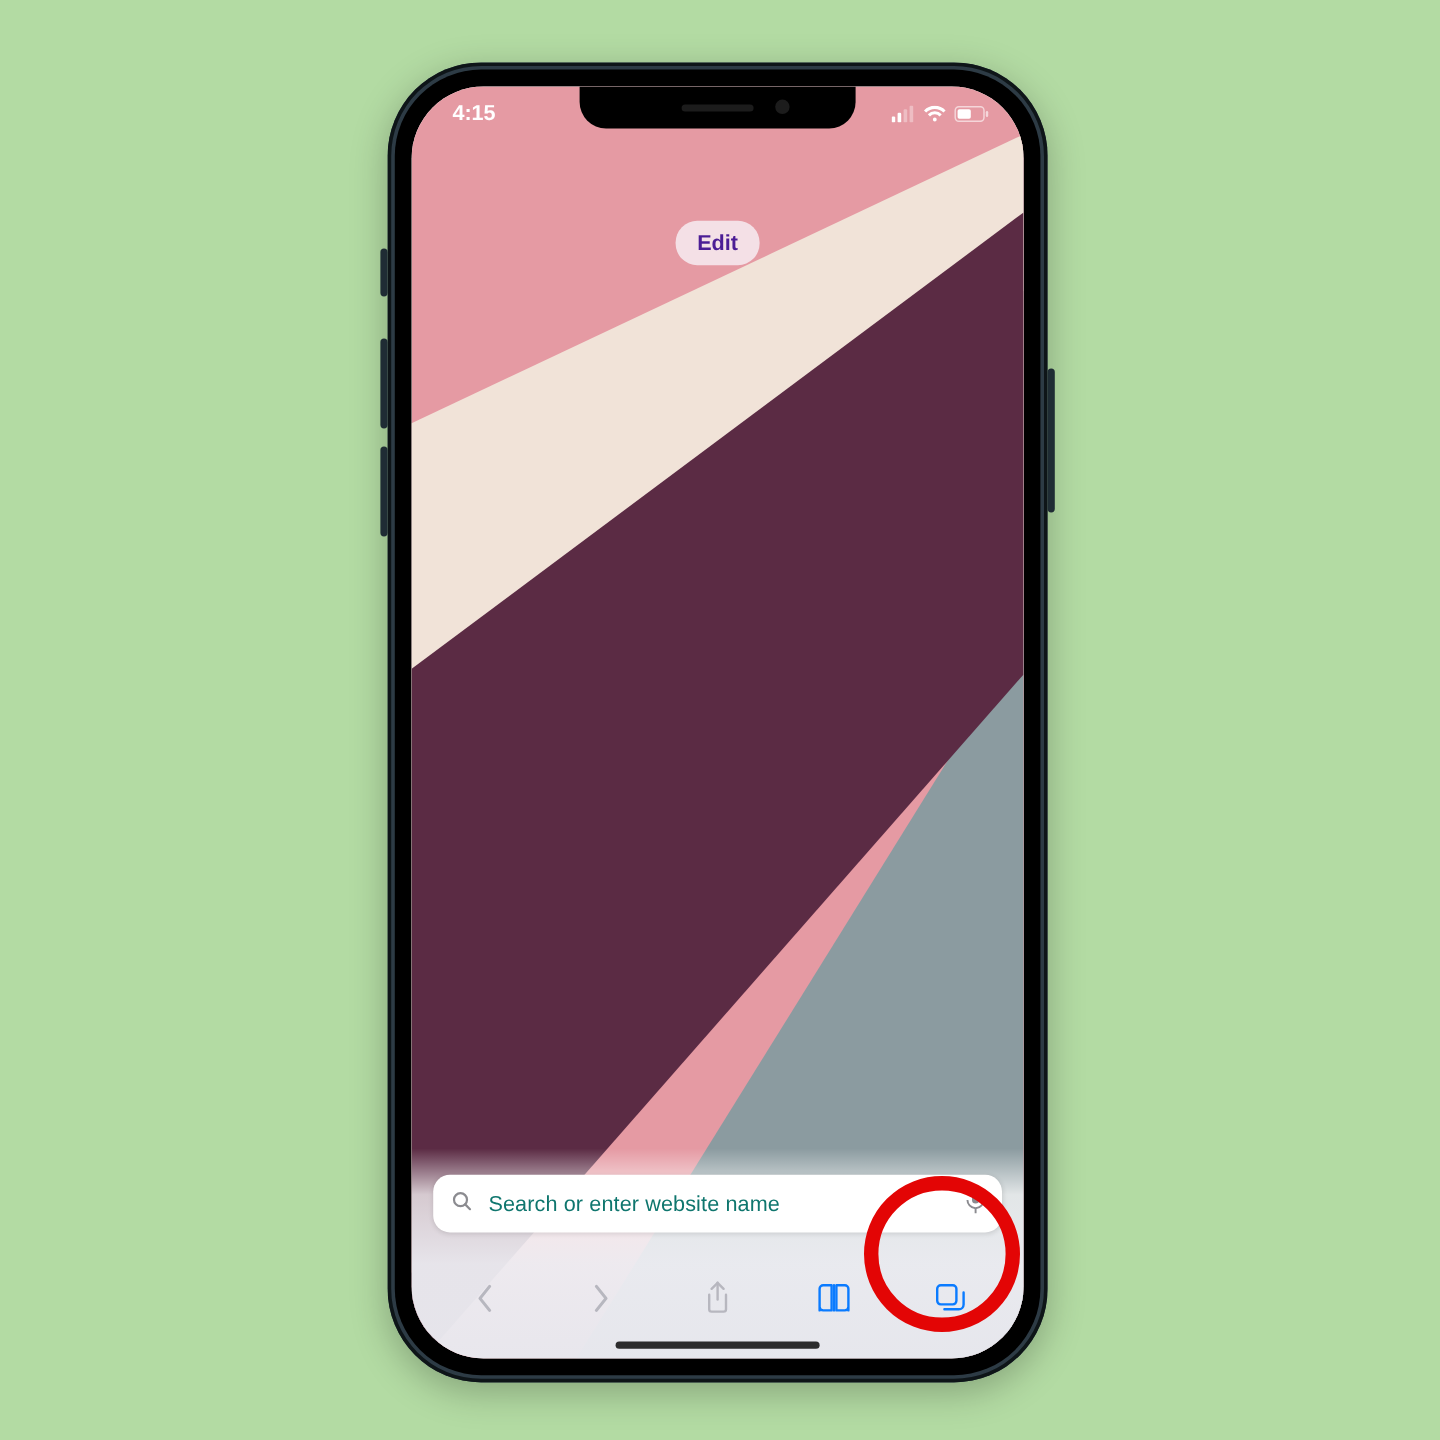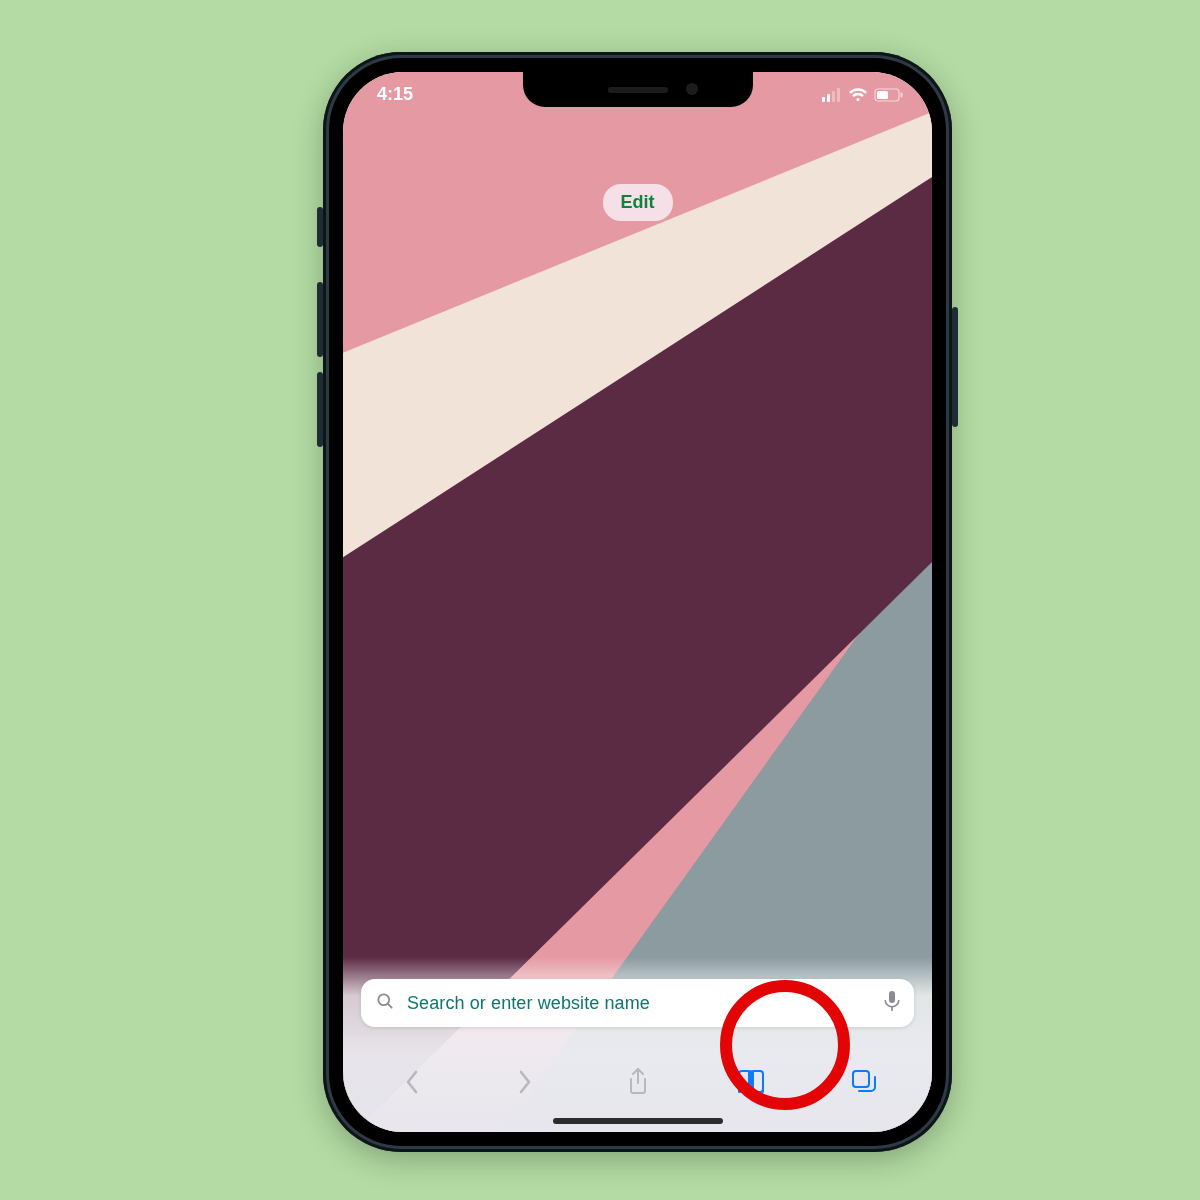--- a/index.html
+++ b/index.html
@@ -1,39 +1,39 @@
 <!DOCTYPE html>
 <html><head>
 <meta charset="utf-8">
 <style>
   html,body{margin:0;padding:0;width:1200px;height:1200px;background:#b3dba3;font-family:-apple-system,Helvetica,Arial,sans-serif;overflow:hidden;}
   .stage{position:relative;width:1200px;height:1200px;}
   
-  .phone{position:absolute;left:323px;top:52px;width:629px;height:1100px;border-radius:78px;background:#2d3b45;box-shadow:inset 0 0 0 3px #0e1518, 0 8px 30px rgba(0,0,0,.25);}
+  .phone{position:absolute;left:323px;top:52px;width:550px;height:1100px;border-radius:78px;background:#2d3b45;box-shadow:inset 0 0 0 3px #0e1518, 0 8px 30px rgba(0,0,0,.25);}
   .phone-inner{position:absolute;left:6px;top:6px;right:6px;bottom:6px;border-radius:72px;background:#000;}
   .screen{position:absolute;left:14px;top:14px;right:14px;bottom:14px;border-radius:60px;overflow:hidden;background:#fff;}
   
   .side-btn{position:absolute;background:#1f2c34;border-radius:4px;}
   .side-mute{left:-6px;top:155px;width:6px;height:40px;}
   .side-vol1{left:-6px;top:230px;width:6px;height:75px;}
   .side-vol2{left:-6px;top:320px;width:6px;height:75px;}
   .side-pwr{right:-6px;top:255px;width:6px;height:120px;}
   
   .notch{position:absolute;top:0;left:50%;transform:translateX(-50%);width:230px;height:35px;background:#000;border-bottom-left-radius:22px;border-bottom-right-radius:22px;z-index:50;display:flex;align-items:center;justify-content:center;gap:40px;}
   .speaker{width:60px;height:6px;background:#1c1c1c;border-radius:3px;}
   .cam{width:12px;height:12px;border-radius:50%;background:#1c1c1c;position:absolute;right:55px;top:11px;}
   
   .wallpaper{position:absolute;inset:0;background:#e59aa3;}
   .wallpaper svg{position:absolute;inset:0;}
   
   .status-bar{position:absolute;top:10px;left:0;right:0;height:28px;z-index:60;color:#fff;font-size:18px;font-weight:600;}
   .status-time{position:absolute;left:34px;top:2px;}
   .status-icons{position:absolute;right:28px;top:4px;display:flex;align-items:center;gap:6px;}
   
-  .edit-pill{position:absolute;top:112px;left:50%;transform:translateX(-50%);background:rgba(245,230,235,.92);color:#15803d;font-weight:600;font-size:18px;padding:8px 18px;border-radius:18px;z-index:10;}
+  .edit-pill{position:absolute;top:112px;left:50%;transform:translateX(-50%);background:rgba(245,230,235,.92);color:#4c1d95;font-weight:600;font-size:18px;padding:8px 18px;border-radius:18px;z-index:10;}
   
   .bottom-area{position:absolute;left:0;right:0;bottom:0;height:175px;z-index:20;}
   .bottom-bg{position:absolute;inset:0;background:linear-gradient(to bottom, rgba(255,255,255,0) 0%, rgba(255,255,255,.75) 22%, rgba(238,238,243,.95) 55%, rgba(232,232,238,.98) 100%);}
   .search-bar{position:absolute;top:22px;left:18px;right:18px;height:48px;background:#fff;border-radius:14px;display:flex;align-items:center;padding:0 14px;box-sizing:border-box;box-shadow:0 1px 4px rgba(0,0,0,.12);}
   .search-icon{flex:0 0 auto;margin-right:12px;color:#8b8b90;}
   .search-placeholder{flex:1 1 auto;color:#0f766e;font-size:18px;letter-spacing:.1px;}
   .mic-icon{flex:0 0 auto;color:#8b8b90;}
   .toolbar{position:absolute;left:0;right:0;bottom:28px;height:44px;display:flex;align-items:center;justify-content:space-around;padding:0 12px;}
   .tb-btn{width:44px;height:44px;display:flex;align-items:center;justify-content:center;color:#b7b7bf;}
   .tb-blue{color:#0a7bff;}

